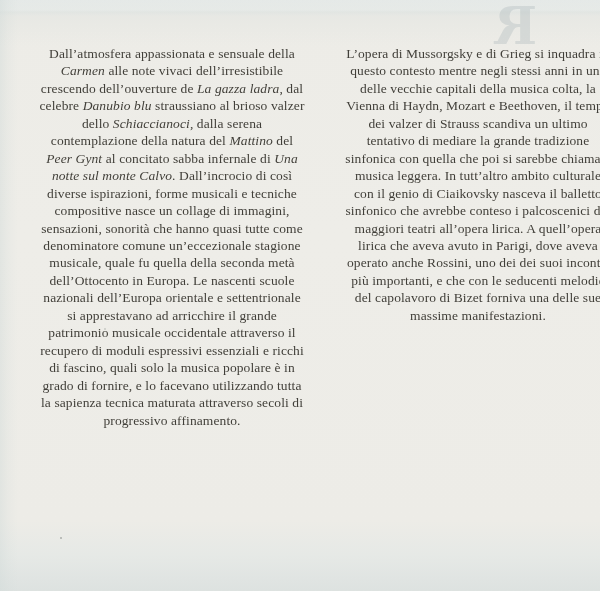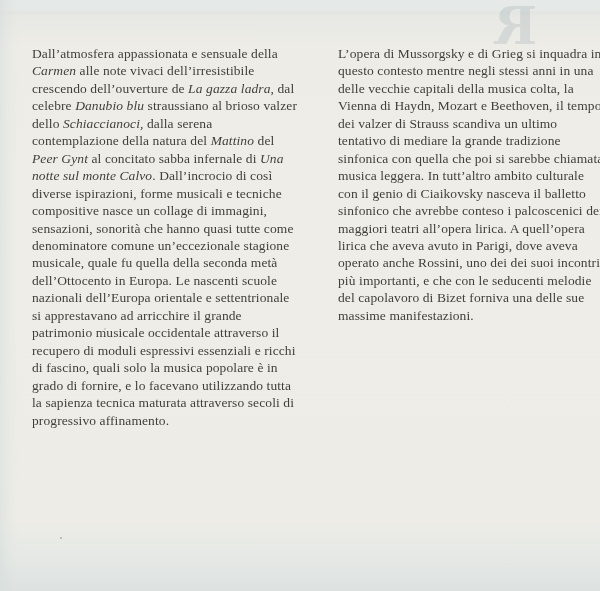--- a/index.html
+++ b/index.html
@@ -37,21 +37,22 @@
     pointer-events: none;
   }
   .text-column {
     position: absolute;
     top: 45px;
     width: 268px;
     color: #413f39;
     font-size: 13.5px;
     line-height: 17.45px;
     letter-spacing: 0.1px;
-    text-align: left;
+    text-align: center;
+    margin-left: 6px;
   }
   .text-column.left  { left: 32px;  }
   .text-column.right { left: 338px; }
   .text-column i { font-style: italic; }
   .show-through {
     position: absolute;
     left: 494px;
     top: 0px;
     font-size: 52px;
     line-height: 52px;

